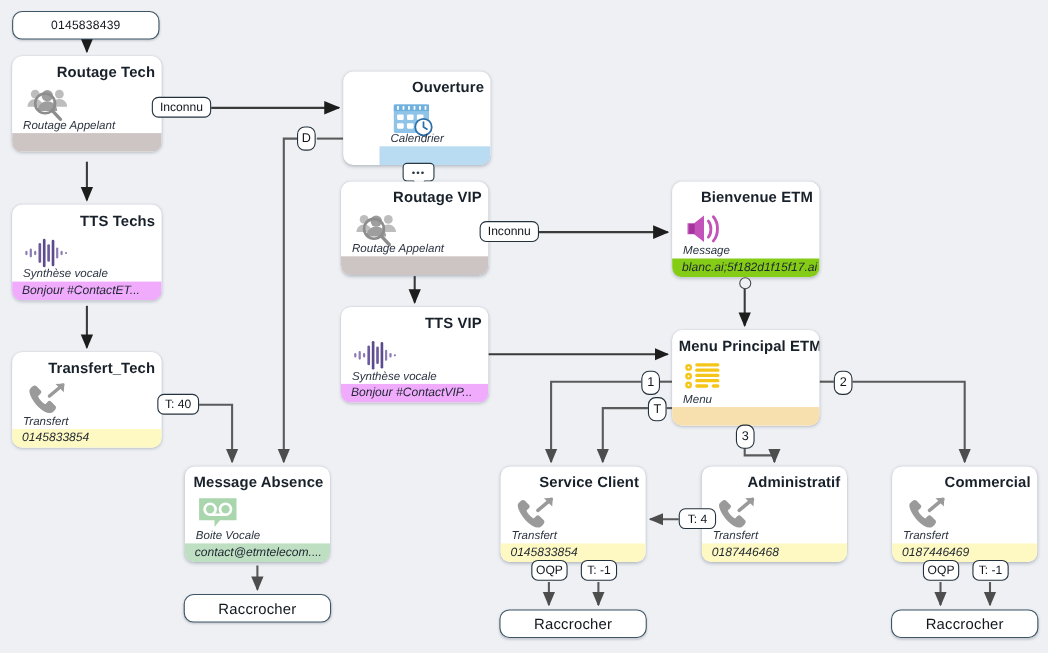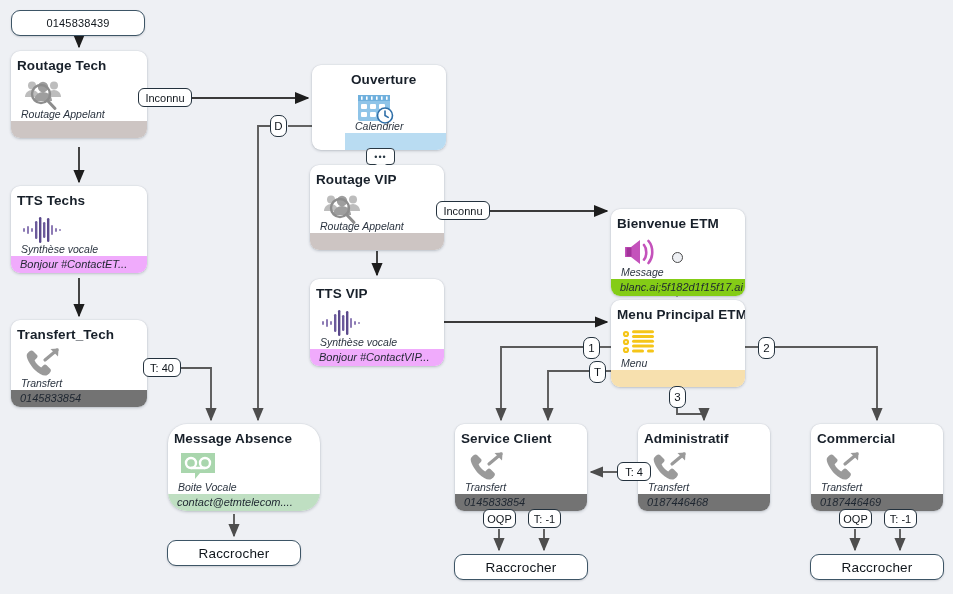--- a/index.html
+++ b/index.html
@@ -46,21 +46,21 @@
   
   .card {
     position: absolute;
     box-sizing: border-box;
     background: #ffffff;
     border-radius: 9px;
     box-shadow: 0 1px 3px rgba(25,35,55,.22), 0 0 0 .5px rgba(25,35,55,.05);
     overflow: hidden;
   }
   .card .title {
-    text-align: left;
+    text-align: right;
     font-weight: bold;
     font-size: 13.5px;
     color: #18202a;
     padding: 7px 6px 2px 6px;
     letter-spacing: .1px;
     white-space: nowrap;
     overflow: hidden;
   }
   .card .body {
     position: relative;
@@ -95,21 +95,21 @@
   }
   .card .footer.empty { color: transparent; }
 
   
   .f-grey   { background: #cdc5c3; }
   .f-purple { background: #f0abfc; }
   .f-blue   { background: #b9dcf2; }
   .f-pink   { background: #84cc16; }
   .f-yellow { background: #f7e0ae; }
   .f-green  { background: #bfdfc2; }
-  .f-dgrey  { background: #737373; }
+  .f-dgrey  { background: #fef9c3; }
 
   
   .elabel {
     position: absolute;
     box-sizing: border-box;
     background: #ffffff;
     border: 1.3px solid #23313d;
     border-radius: 6px;
     display: flex;
     align-items: center;
@@ -367,21 +367,21 @@
             <rect x="34" y="16" width="2" height="4" rx="1"></rect>
             <rect x="38" y="17" width="2" height="2" rx="1"></rect>
           </g>
         </svg>
       </span>
       <span class="subtype">Synthèse vocale</span>
     </div>
     <div class="footer f-purple">Bonjour #ContactVIP...</div>
   </div>
 
-  <div class="card" style="left:611px; top:165px; width:134px;margin-top:44px;">
+  <div class="card" style="left:611px; top:165px; width:134px;">
     <div class="title">Bienvenue ETM</div>
     <div class="body">
       <span class="ikon">
         <svg viewBox="0 0 44 36" width="44" height="36">
           <path d="M4 12h6l9-7v24l-9-7H4z" fill="#c452bb"></path>
           <path d="M23 10c3 3.4 3 11.2 0 14.6" stroke="#c452bb" stroke-width="2.6" fill="none" stroke-linecap="round"></path>
           <path d="M27.5 6c5 5.6 5 16.4 0 22" stroke="#c452bb" stroke-width="2.6" fill="none" stroke-linecap="round"></path>
           <rect x="5.5" y="12.5" width="5" height="9" fill="#a3349b"></rect>
         </svg>
       </span>
@@ -410,21 +410,21 @@
             <rect x="11" y="23.4" width="12" height="3" rx="1.5"></rect>
             <rect x="26" y="23.4" width="7" height="3" rx="1.5"></rect>
           </g>
         </svg>
       </span>
       <span class="subtype">Menu</span>
     </div>
     <div class="footer f-yellow empty"></div>
   </div>
 
-  <div class="card" style="left:168px; top:424px; width:152px;border-radius:19px;">
+  <div class="card" style="left:168px; top:424px; width:132px;">
     <div class="title">Message Absence</div>
     <div class="body">
       <span class="ikon">
         <svg viewBox="0 0 44 36" width="44" height="36">
           <path d="M3 3h34v20H22l-5 6v-6H3z" fill="#a9d6ad"></path>
           <g fill="none" stroke="#ffffff" stroke-width="2.4">
             <circle cx="13" cy="13" r="5"></circle>
             <circle cx="27" cy="13" r="5"></circle>
             <line x1="13" y1="18" x2="27" y2="18"></line>
           </g>

